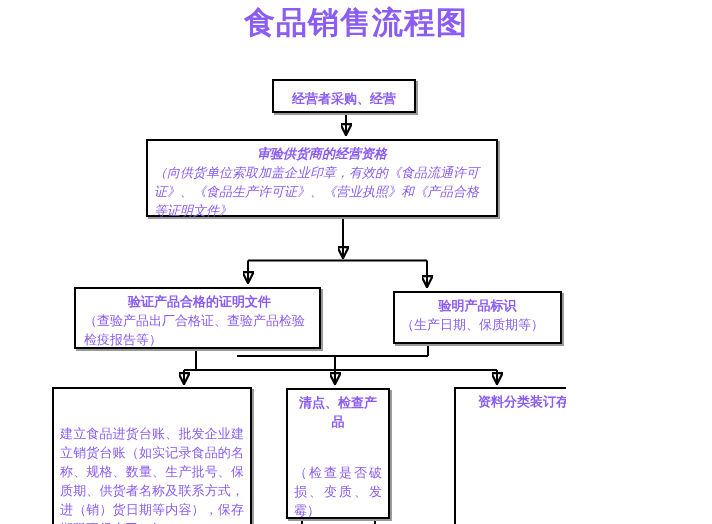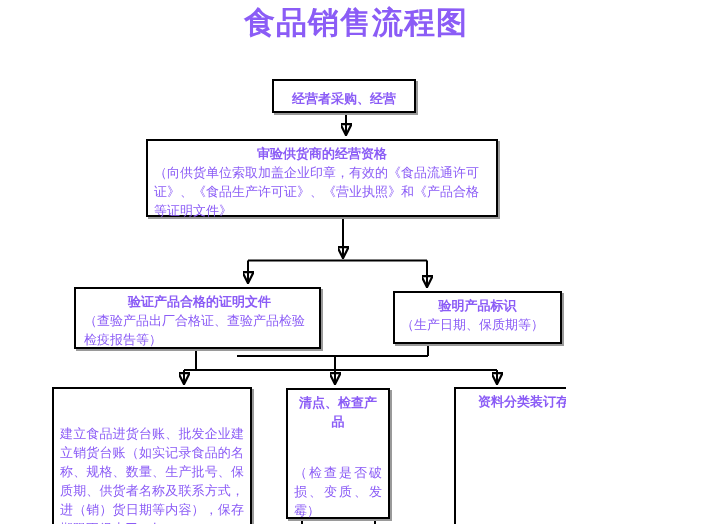--- a/index.html
+++ b/index.html
@@ -27,21 +27,21 @@
     box-sizing:border-box;
     padding:3px 6px;
   }
   .node .t{font-weight:bold;text-align:center;}
   .node .b{font-weight:normal;}
   .b.center{text-align:left;}
   .b.left{text-align:left;}
   .b.just{text-align:justify;margin-top:32px;}
   
   #node-start{left:272px;top:79px;width:144px;height:34px;display:flex;align-items:flex-end;justify-content:center;}
-  #node-verify-supplier{left:146px;top:139px;width:352px;height:78px;}
+  #node-verify-supplier{left:146px;top:139px;width:352px;height:78px;font-style:italic;}
   #node-verify-cert{left:74px;top:287px;width:247px;height:62px;padding-left:8px;padding-right:4px;}
   #node-verify-label{left:393px;top:291px;width:169px;height:53px;}
   #node-ledger{left:52px;top:387px;width:200px;height:145px;}
   #node-inspect{left:286px;top:388px;width:104px;height:131px;}
   #node-archive{left:454px;top:387px;width:152px;height:145px;}
   #node-archive .t{text-align:center;}
   #connectors{
     position:absolute;left:0;top:0;width:712px;height:524px;
     pointer-events:none;
   }

